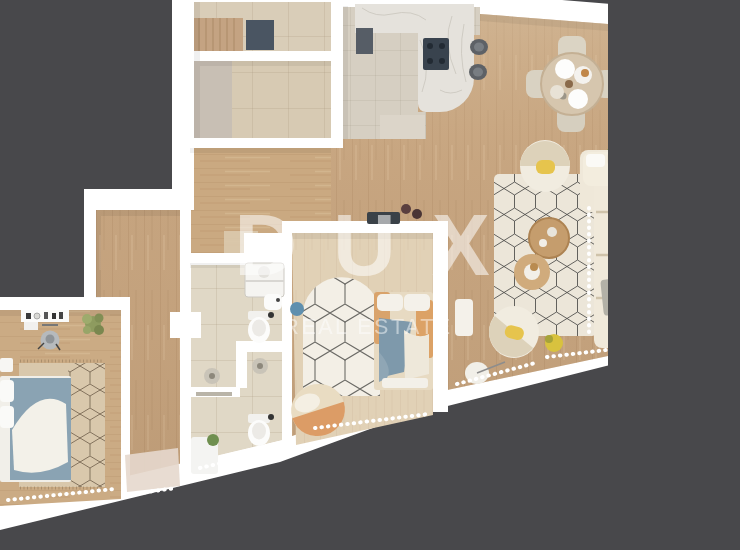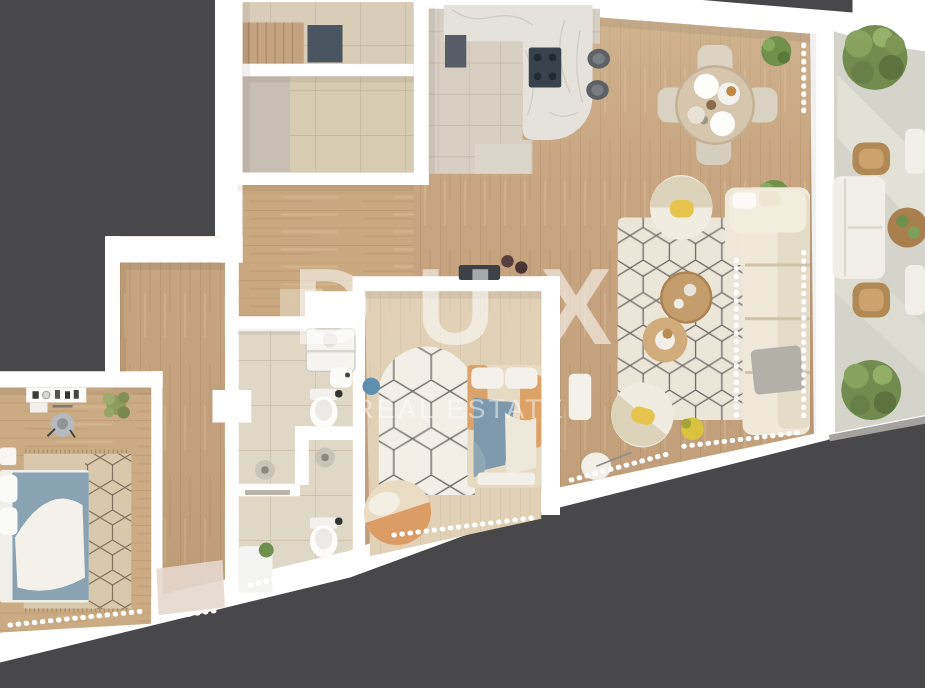--- a/index.html
+++ b/index.html
@@ -1,16 +1,16 @@
 <!DOCTYPE html>
 <html><head>
 <meta charset="utf-8">
 <style>
   html,body{margin:0;padding:0;background:#48484b;}
-  #stage{position:relative;width:740px;height:550px;overflow:hidden;font-family:"Liberation Sans", sans-serif;}
+  #stage{position:relative;width:608px;height:550px;overflow:hidden;font-family:"Liberation Sans", sans-serif;}
 </style>
 </head>
 <body>
 <div id="stage">
 <svg width="740" height="550" viewBox="0 0 740 550">
 <defs>
   <pattern id="wood" width="16" height="90" patternUnits="userSpaceOnUse">
     <rect width="16" height="90" fill="none"></rect>
     <line x1="0" y1="0" x2="0" y2="90" stroke="#8a6038" stroke-opacity="0.3" stroke-width="1"></line>
     <line x1="8" y1="20" x2="8" y2="70" stroke="#8a6038" stroke-opacity="0.16" stroke-width="1"></line>

